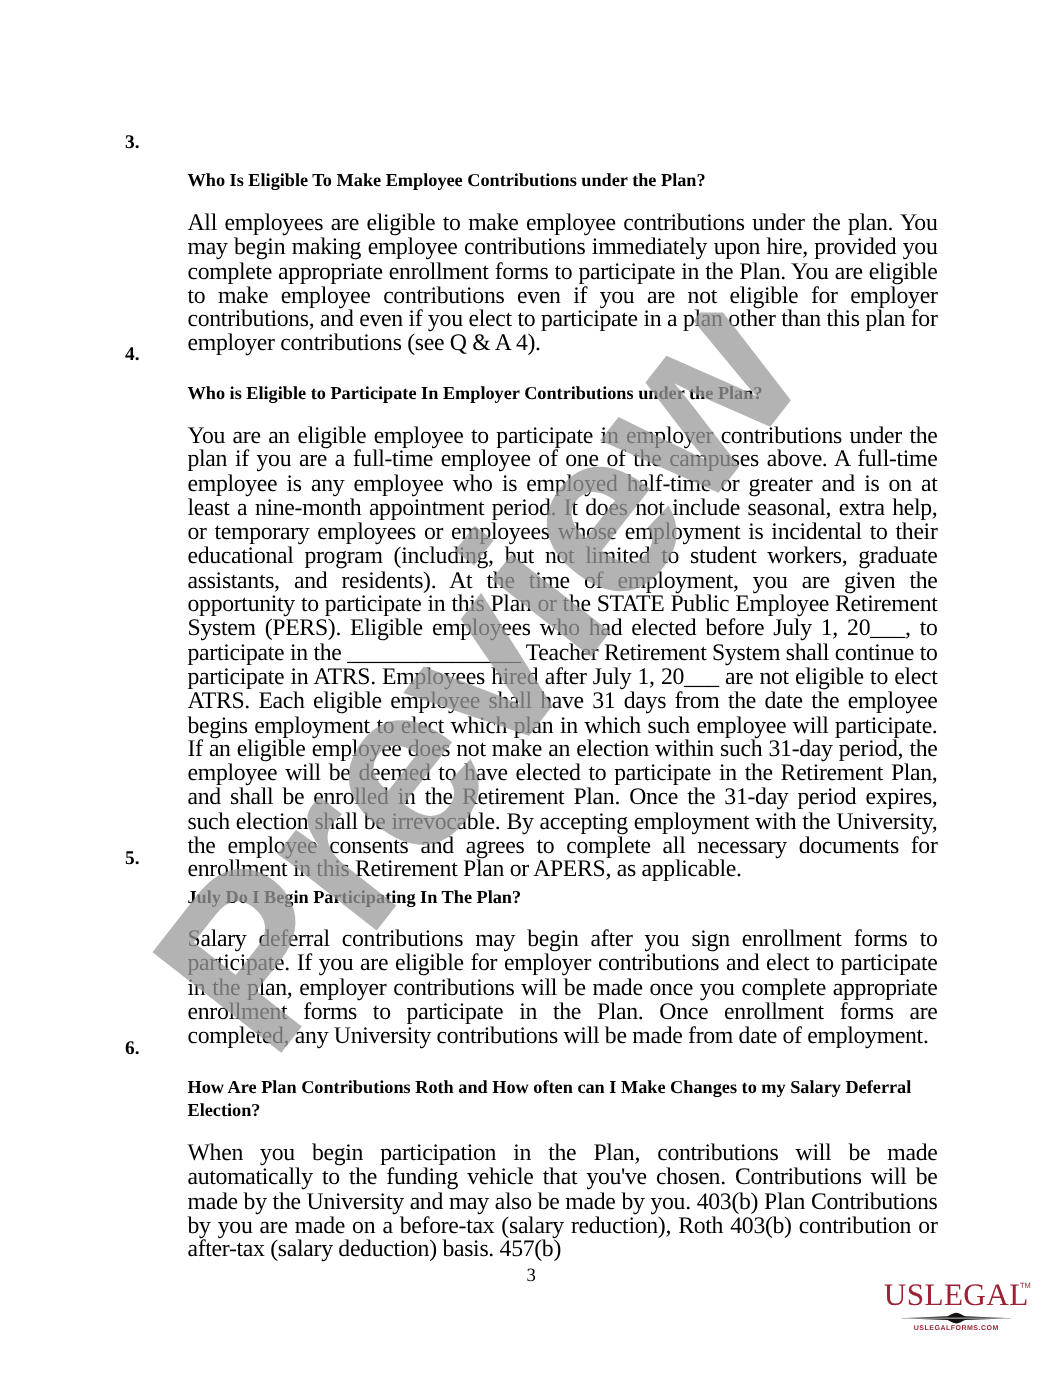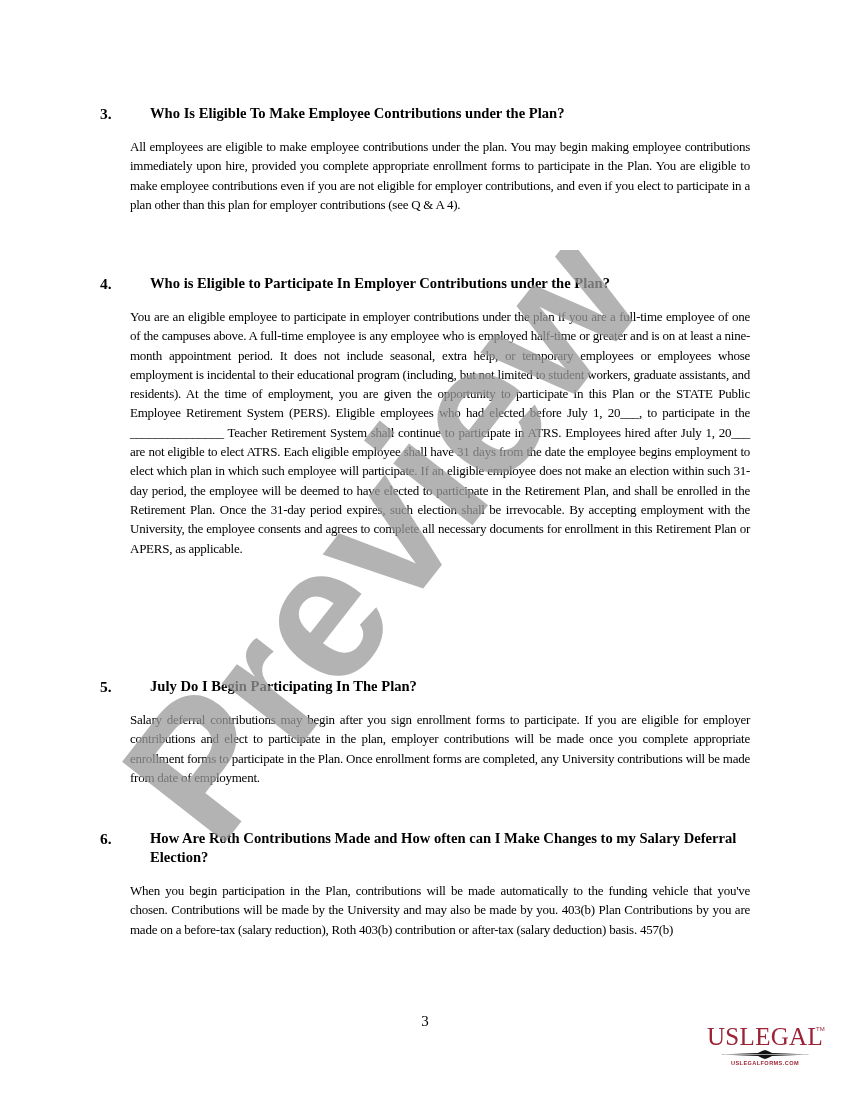--- a/index.html
+++ b/index.html
@@ -4,24 +4,24 @@
   <style>
     html, body { margin: 0; padding: 0; }
     body {
       width: 850px; height: 1100px; background: #ffffff; position: relative; overflow: hidden;
       font-family: "Liberation Serif", "DejaVu Serif", serif; color: #000;
     }
     .page { position: absolute; left: 0; top: 0; width: 850px; height: 1100px; }
     .q { position: absolute; left: 100px; width: 650px; }
     .q-head { display: flex; font-weight: bold; font-size: 14.6px; line-height: 19px; }
     .q-num { width: 50px; flex: 0 0 50px; font-size: 15.5px; }
-    .q-title { flex: 1; }
+    .q-title { flex: 1; margin-top: 32px; }
     .q-body {
-      margin-left: 30px; margin-top: 14px;
-      font-size: 13px; line-height: 19.3px; text-align: justify;
+      margin-left: 50px; margin-top: 14px;
+      font-size: 19px; line-height: 19.3px; text-align: justify;
       letter-spacing: -0.25px;
     }
     .page-number {
       position: absolute; left: 0; width: 850px; top: 1013px; text-align: center;
       font-size: 15px;
     }
     .watermark {
       position: absolute; left: 100px; top: 250px; width: 650px; height: 620px;
       pointer-events: none;
     }
@@ -71,21 +71,21 @@
     <div class="q-head">
       <span class="q-num">5.</span>
       <span class="q-title">July Do I Begin Participating In The Plan?</span>
     </div>
     <div class="q-body">Salary deferral contributions may begin after you sign enrollment forms to participate. If you are eligible for employer contributions and elect to participate in the plan, employer contributions will be made once you complete appropriate enrollment forms to participate in the Plan. Once enrollment forms are completed, any University contributions will be made from date of employment.</div>
   </div>
 
   <div class="q" style="top:829px;">
     <div class="q-head">
       <span class="q-num">6.</span>
-      <span class="q-title">How Are Roth Contributions Made and How often can I Make Changes to my Salary Deferral Election?</span>
+      <span class="q-title">How Are Plan Contributions Roth and How often can I Make Changes to my Salary Deferral Election?</span>
     </div>
     <div class="q-body">When you begin participation in the Plan, contributions will be made automatically to the funding vehicle that you've chosen.  Contributions will be made by the University and may also be made by you.  403(b) Plan Contributions by you are made on a before-tax (salary reduction), Roth 403(b) contribution or after-tax (salary deduction) basis.  457(b)</div>
   </div>
 
   <div class="page-number">3</div>
 
   <svg class="watermark" viewBox="0 0 650 620">
     <text x="325" y="330" text-anchor="middle" font-size="190" transform="rotate(-52 325 320)" textLength="700" lengthAdjust="spacingAndGlyphs">Preview</text>
   </svg>
 

